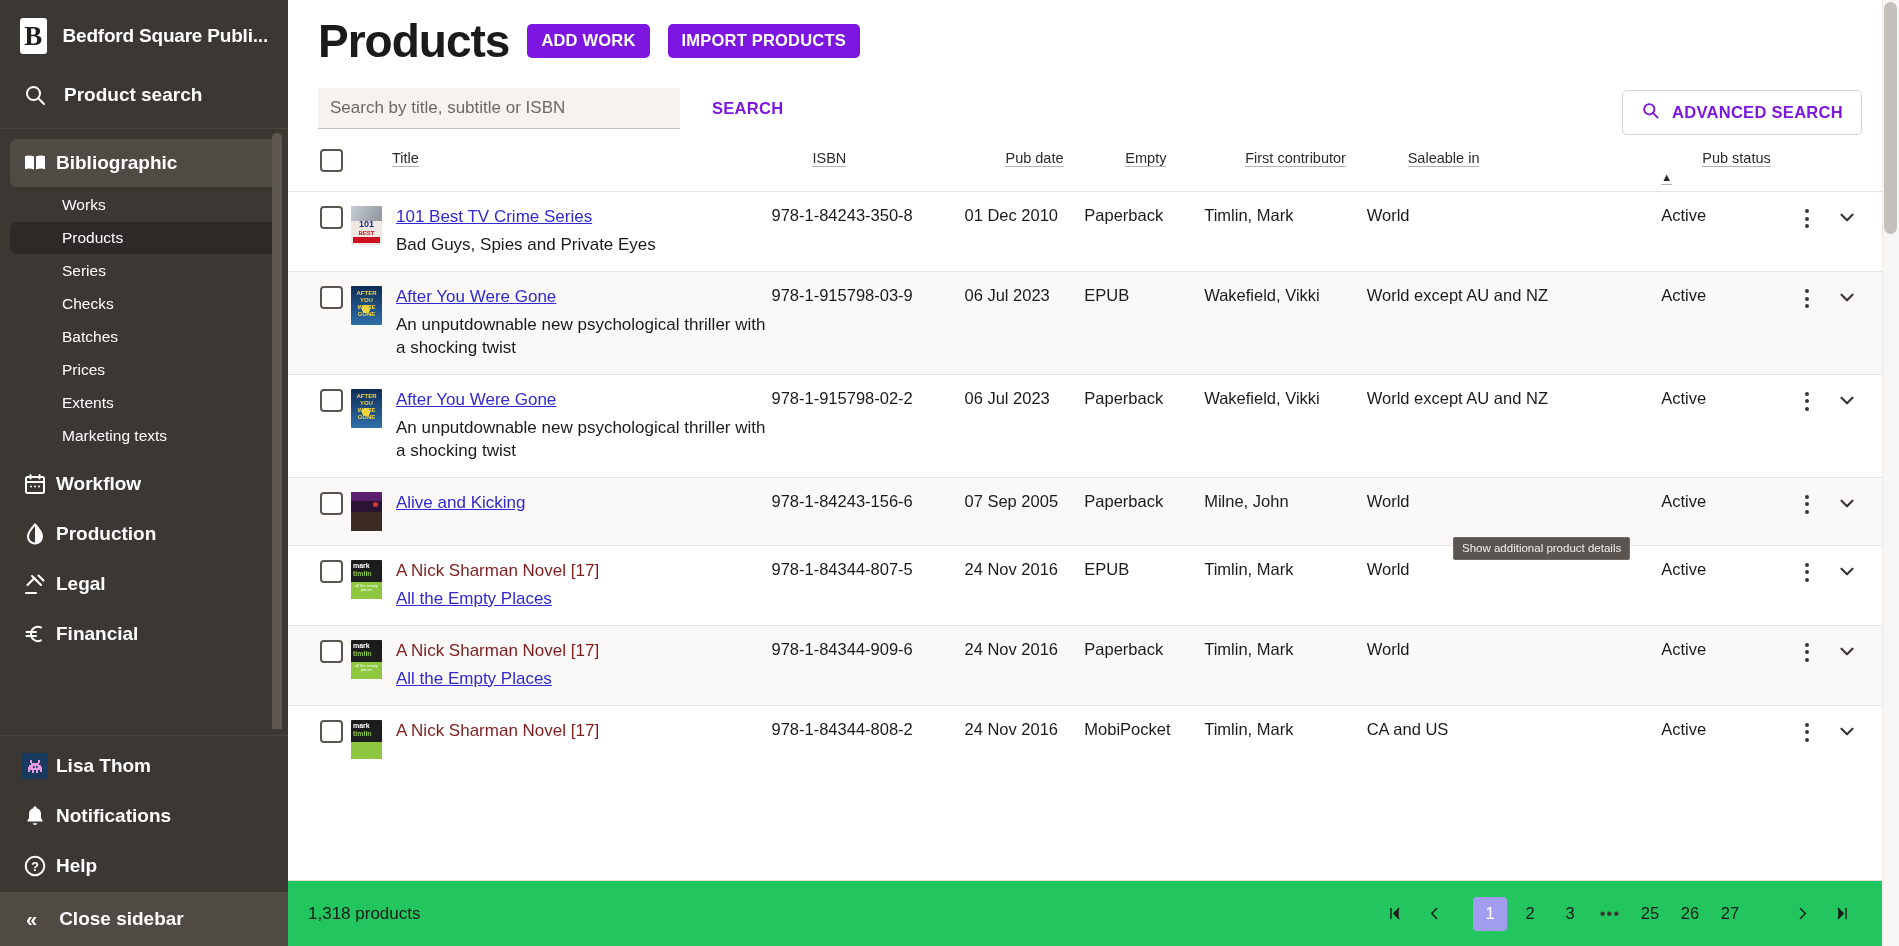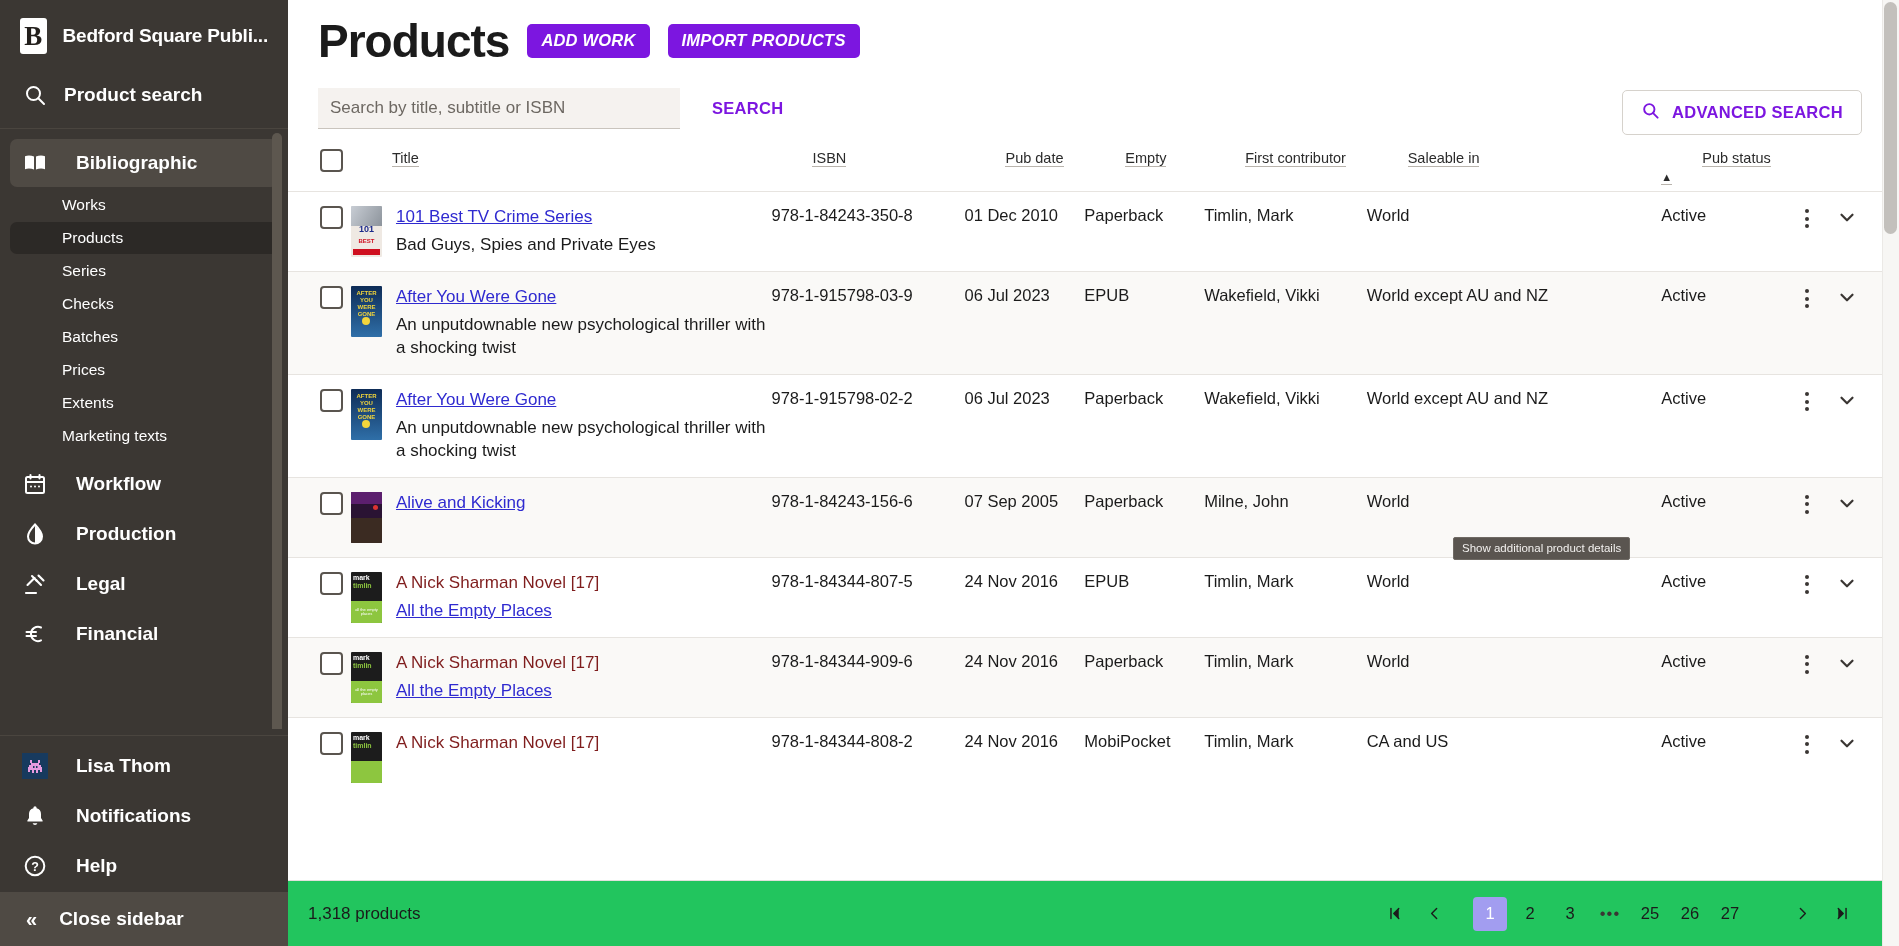--- a/index.html
+++ b/index.html
@@ -31,21 +31,21 @@
     display: flex; align-items: center; gap: 16px;
     padding: 14px 20px 20px 22px; border-bottom: 1px solid #4a453f;
   }
   .sb-search-label { font-size: 19px; font-weight: 700; }
   .sb-scroll {
     flex: 1; overflow: hidden; position: relative;
     padding-top: 10px;
   }
   .sb-group { padding: 0 10px; }
   .sb-item {
-    display: flex; align-items: center; gap: 28px;
+    display: flex; align-items: center; gap: 8px;
     padding: 11px 12px; border-radius: 7px; margin-bottom: 2px;
     font-size: 19px; font-weight: 700; cursor: pointer; white-space: nowrap;
   }
   .sb-item.active { background: #4f4a44; }
   .sb-sub {
     display: block; padding: 7px 12px 7px 52px; border-radius: 7px;
     font-size: 15.5px; font-weight: 400; cursor: pointer;
     margin: 1px 10px; white-space: nowrap;
   }
   .sb-sub.active { background: #2c2926; }
@@ -71,21 +71,21 @@
   .main {
     flex: 1; height: 946px; background: #ffffff;
     display: flex; flex-direction: column; position: relative; overflow: hidden;
   }
   .page-head { display: flex; align-items: center; gap: 18px; padding: 14px 0 0 30px; }
   .page-title { font-size: 46px; font-weight: 700; color: #1b1b1b; letter-spacing: -1px; }
   .btn-purple {
     background: #7c16e0; color: #fff; border: none; border-radius: 5px;
     font-size: 16.5px; font-weight: 700; letter-spacing: 0.2px;
     padding: 8px 14px 9px 14px; cursor: pointer; font-family: inherit;
-    text-transform: uppercase; line-height: 1; font-style: italic;
+    text-transform: uppercase; line-height: 1;
   }
 
   .search-bar {
     display: flex; align-items: center; padding: 20px 0 0 30px; position: relative;
   }
   .search-input {
     width: 362px; height: 41px; background: #f5f2ef; border: none;
     border-bottom: 1px solid #c9c4bd; padding: 0 12px; font-size: 17px;
     color: #1b1b1b; font-family: inherit; outline: none;
   }
@@ -125,21 +125,21 @@
   .col-status { width: 120px; }
   .col-kebab { width: 52px; }
   .col-chev { width: 62px; }
 
   .chk {
     width: 23px; height: 23px; border: 2px solid #5a554f; border-radius: 4px;
     background: #fff; cursor: pointer; display: block;
   }
   .title-cell { display: flex; gap: 14px; }
   .cover {
-    width: 31px; height: 51px; flex: 0 0 31px; border-radius: 1px;
+    width: 31px; height: 39px; flex: 0 0 31px; border-radius: 1px;
     background: #d8d4cf; overflow: hidden; position: relative;
     font-size: 4.5px; color: #fff; line-height: 1.05;
   }
   .title-main { flex: 1; min-width: 0; }
   .title-link {
     color: #2f2ad0; text-decoration: underline; font-size: 17px;
     cursor: pointer; display: inline-block; line-height: 1.35;
   }
   .title-series { color: #7f1d1d; font-size: 17px; line-height: 1.35; }
   .subtitle { color: #1b1b1b; font-size: 17px; line-height: 1.35; margin-top: 5px; }

